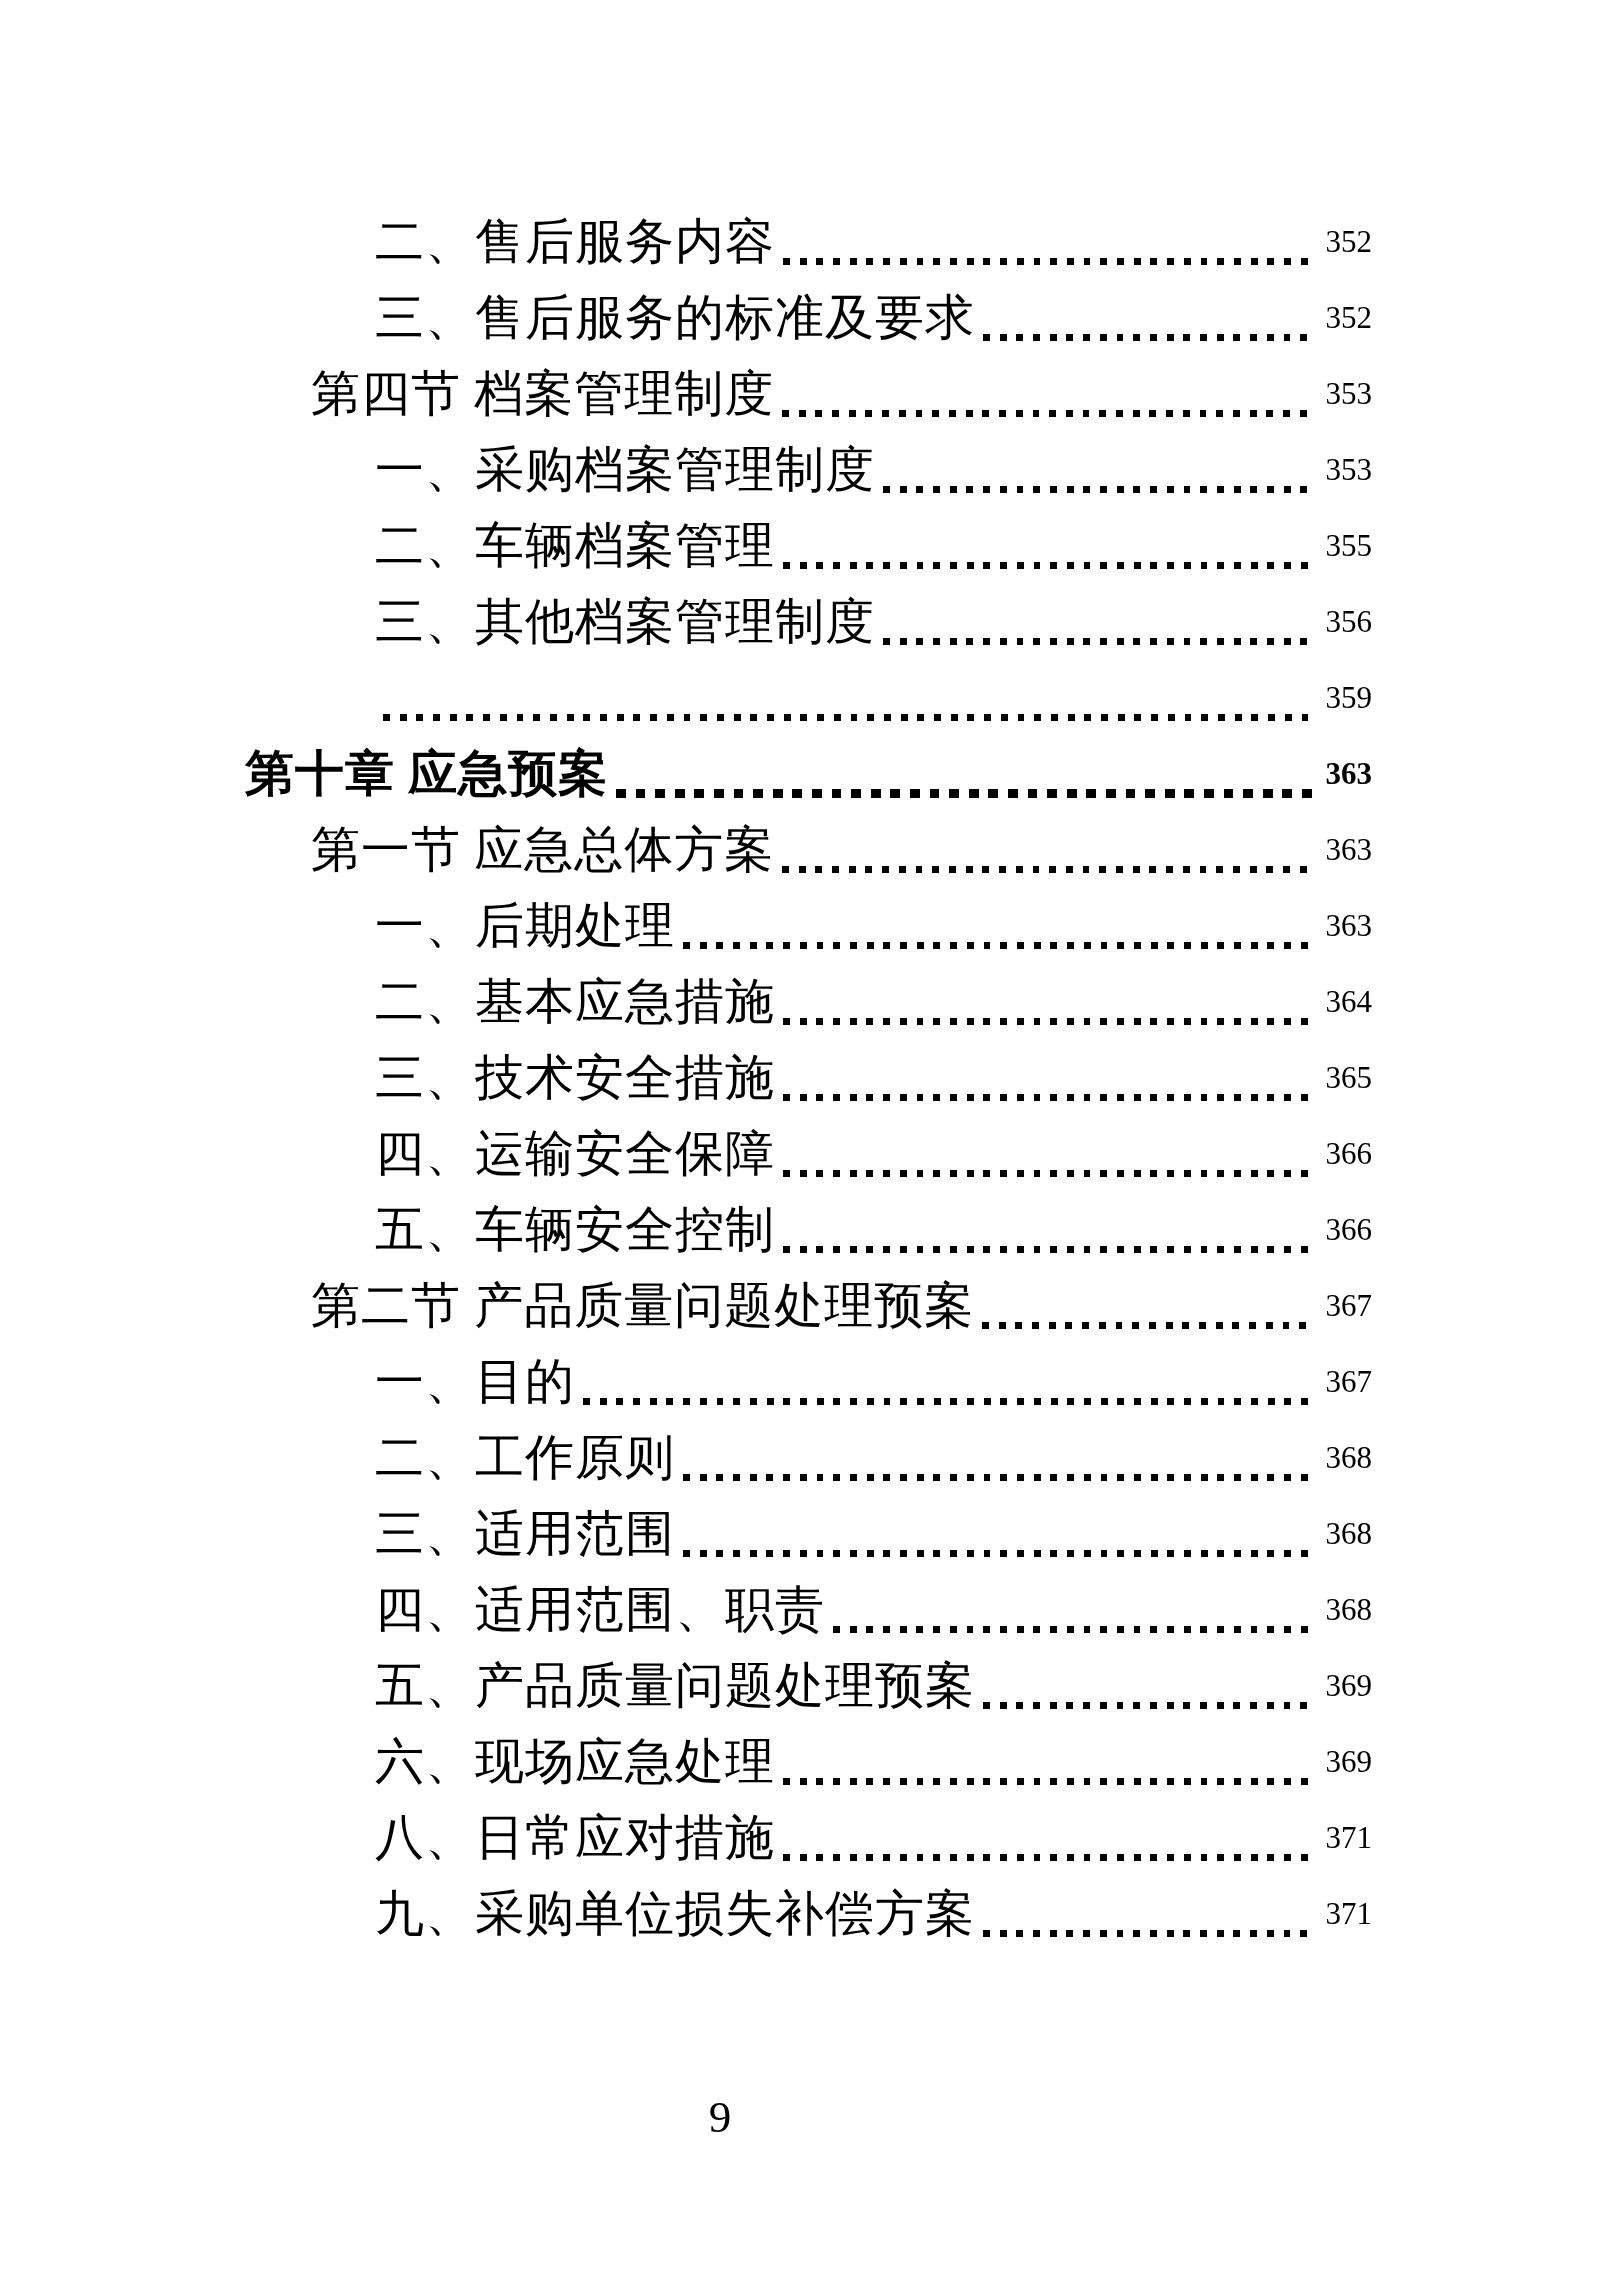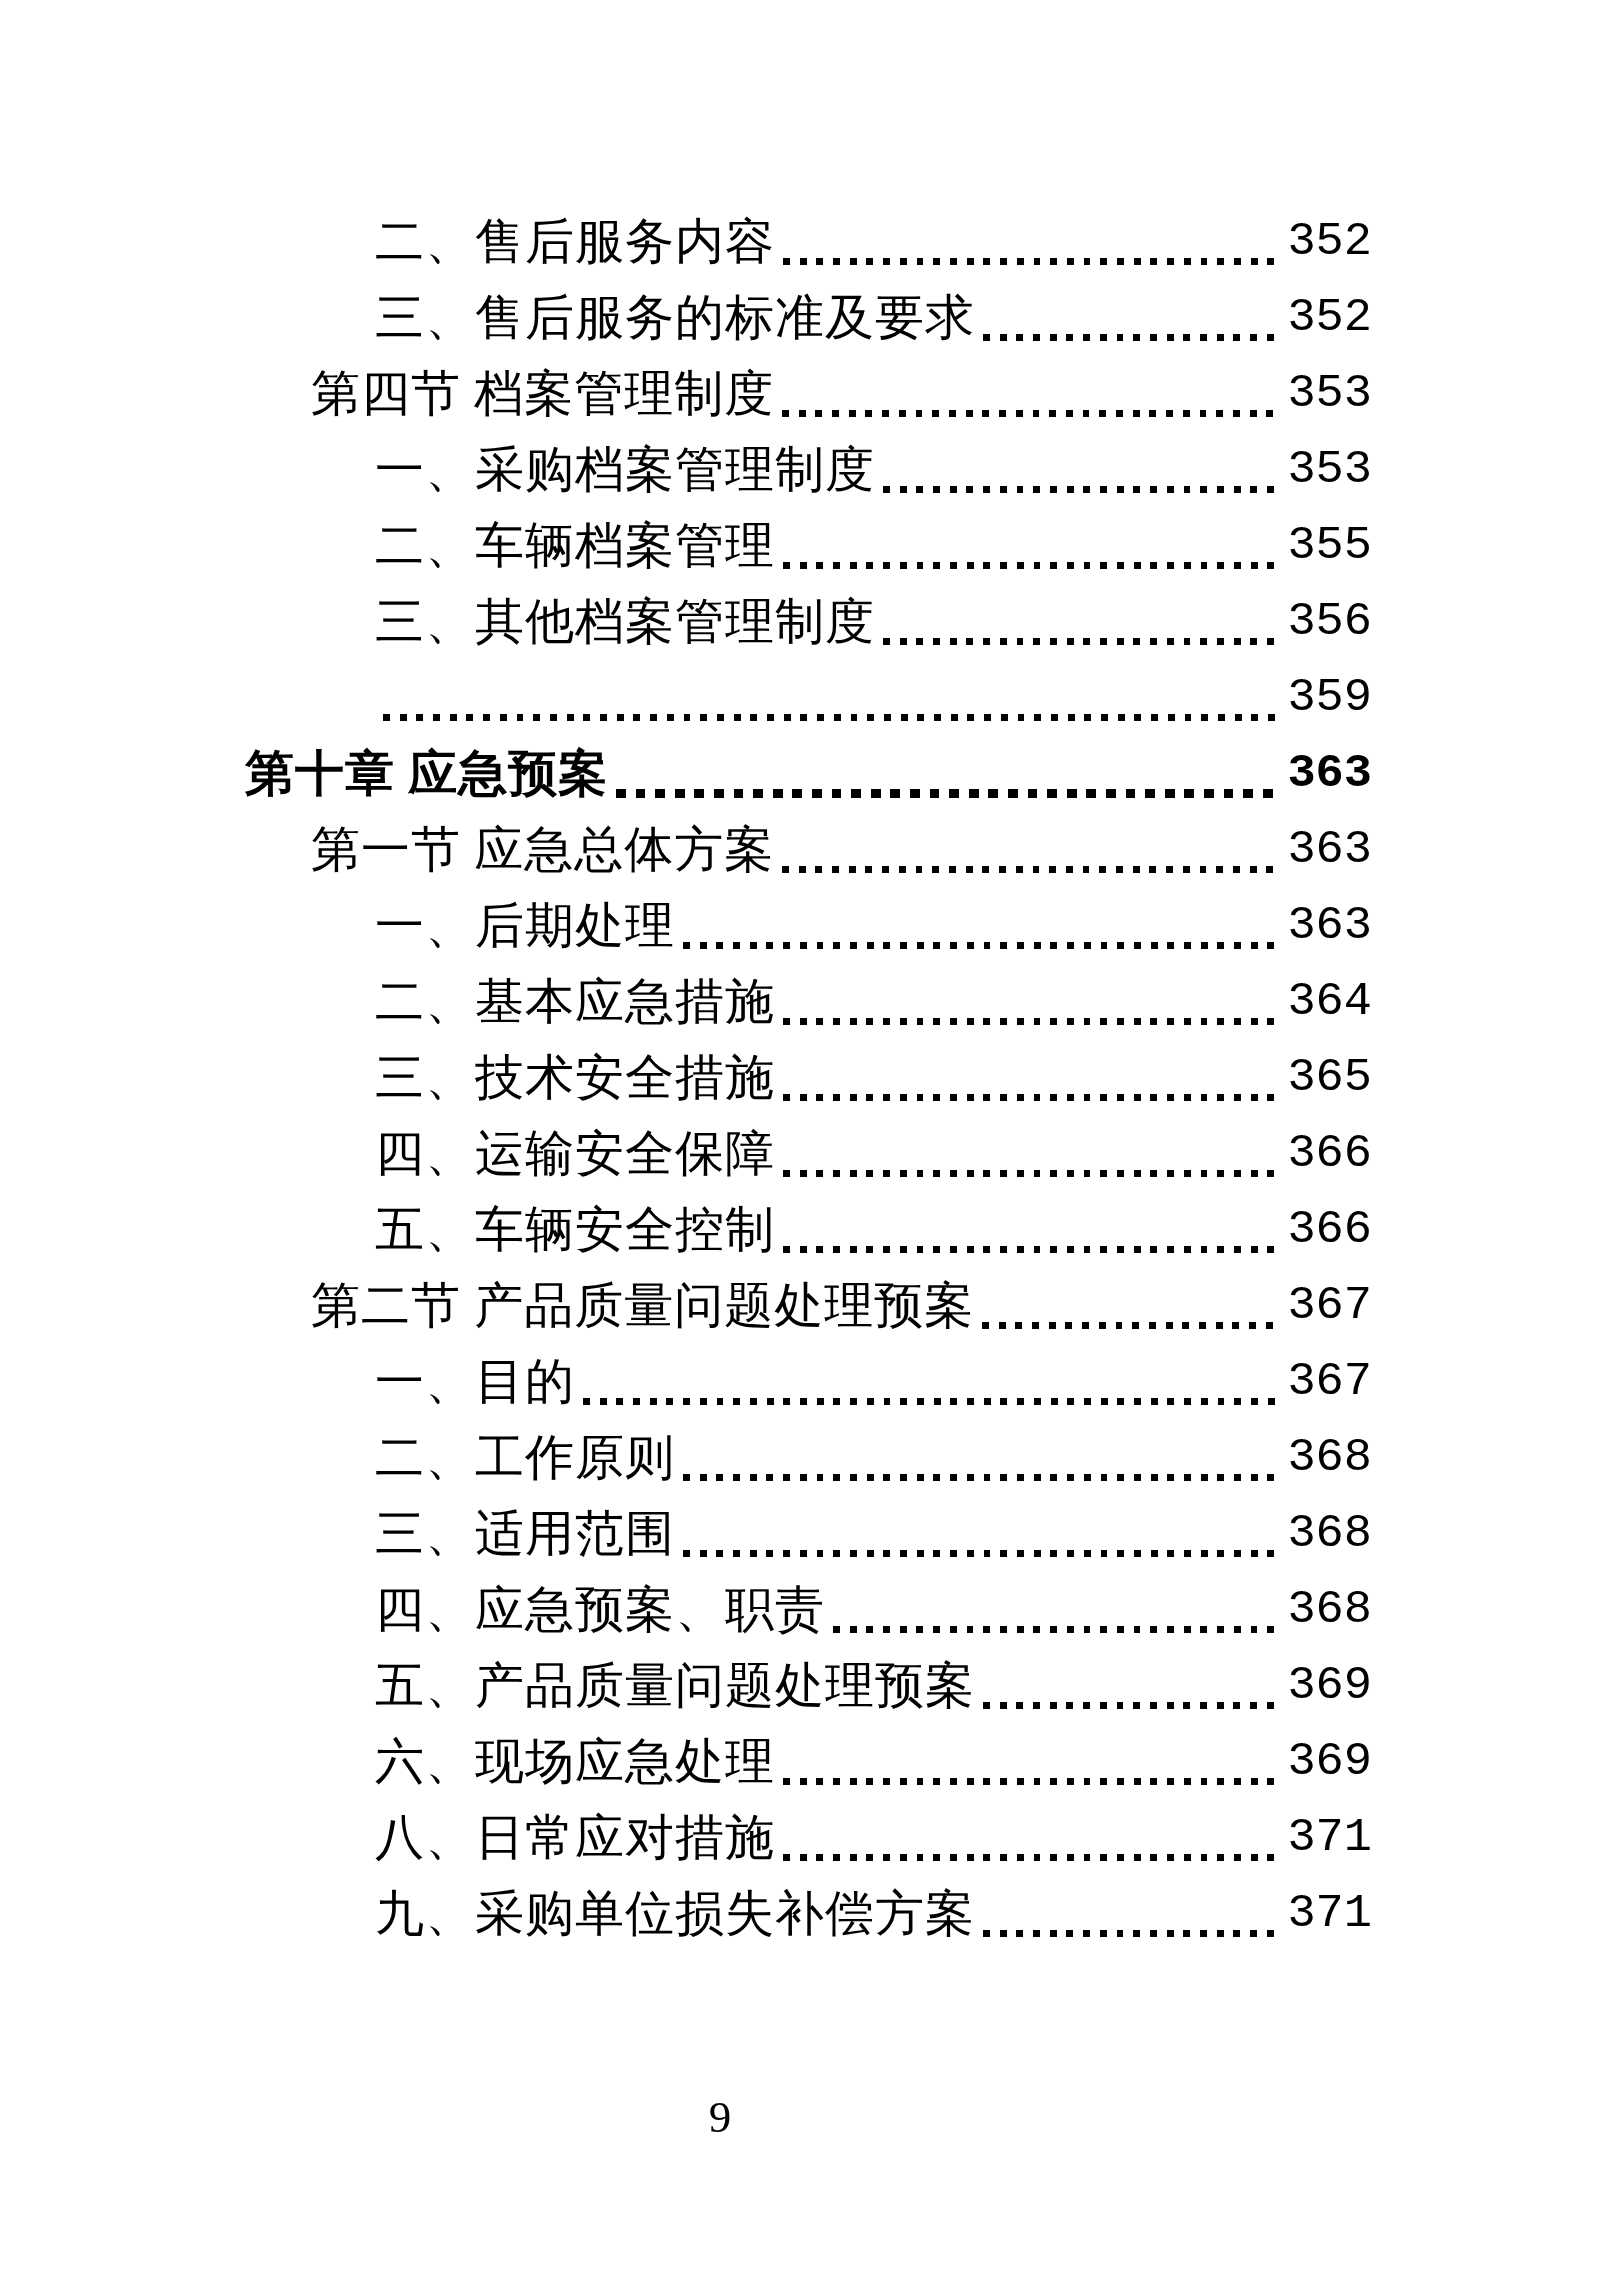--- a/index.html
+++ b/index.html
@@ -52,22 +52,22 @@
     bottom: 14.7px;
     height: 6.9px;
     background-image: repeating-linear-gradient(to right, #000000 0 6.9px, transparent 6.9px 16.7px);
   }
   .row.chapter .leader::after {
     height: 9.8px;
     bottom: 13.7px;
     background-image: repeating-linear-gradient(to right, #000000 0 9.8px, transparent 9.8px 19.6px);
   }
   .pagenum {
-    font-family: Liberation Mono, monospace;
-    font-size: 47px;
+    font-family: Liberation Serif, serif;
+    font-size: 31px;
     letter-spacing: 0;
   }
   .footer {
     position: absolute;
     top: 2088px;
     left: 0;
     width: 100%;
     text-align: center;
     font-size: 45px;
     line-height: 59px;
@@ -180,21 +180,21 @@
     <span class="pagenum">368</span>
   </div>
 
   <div class="row subitem">
     <span class="label">三、适用范围</span>
     <span class="leader"></span>
     <span class="pagenum">368</span>
   </div>
 
   <div class="row subitem">
-    <span class="label">四、应急预案、职责</span>
+    <span class="label">四、适用范围、职责</span>
     <span class="leader"></span>
     <span class="pagenum">368</span>
   </div>
 
   <div class="row subitem">
     <span class="label">五、产品质量问题处理预案</span>
     <span class="leader"></span>
     <span class="pagenum">369</span>
   </div>
 

